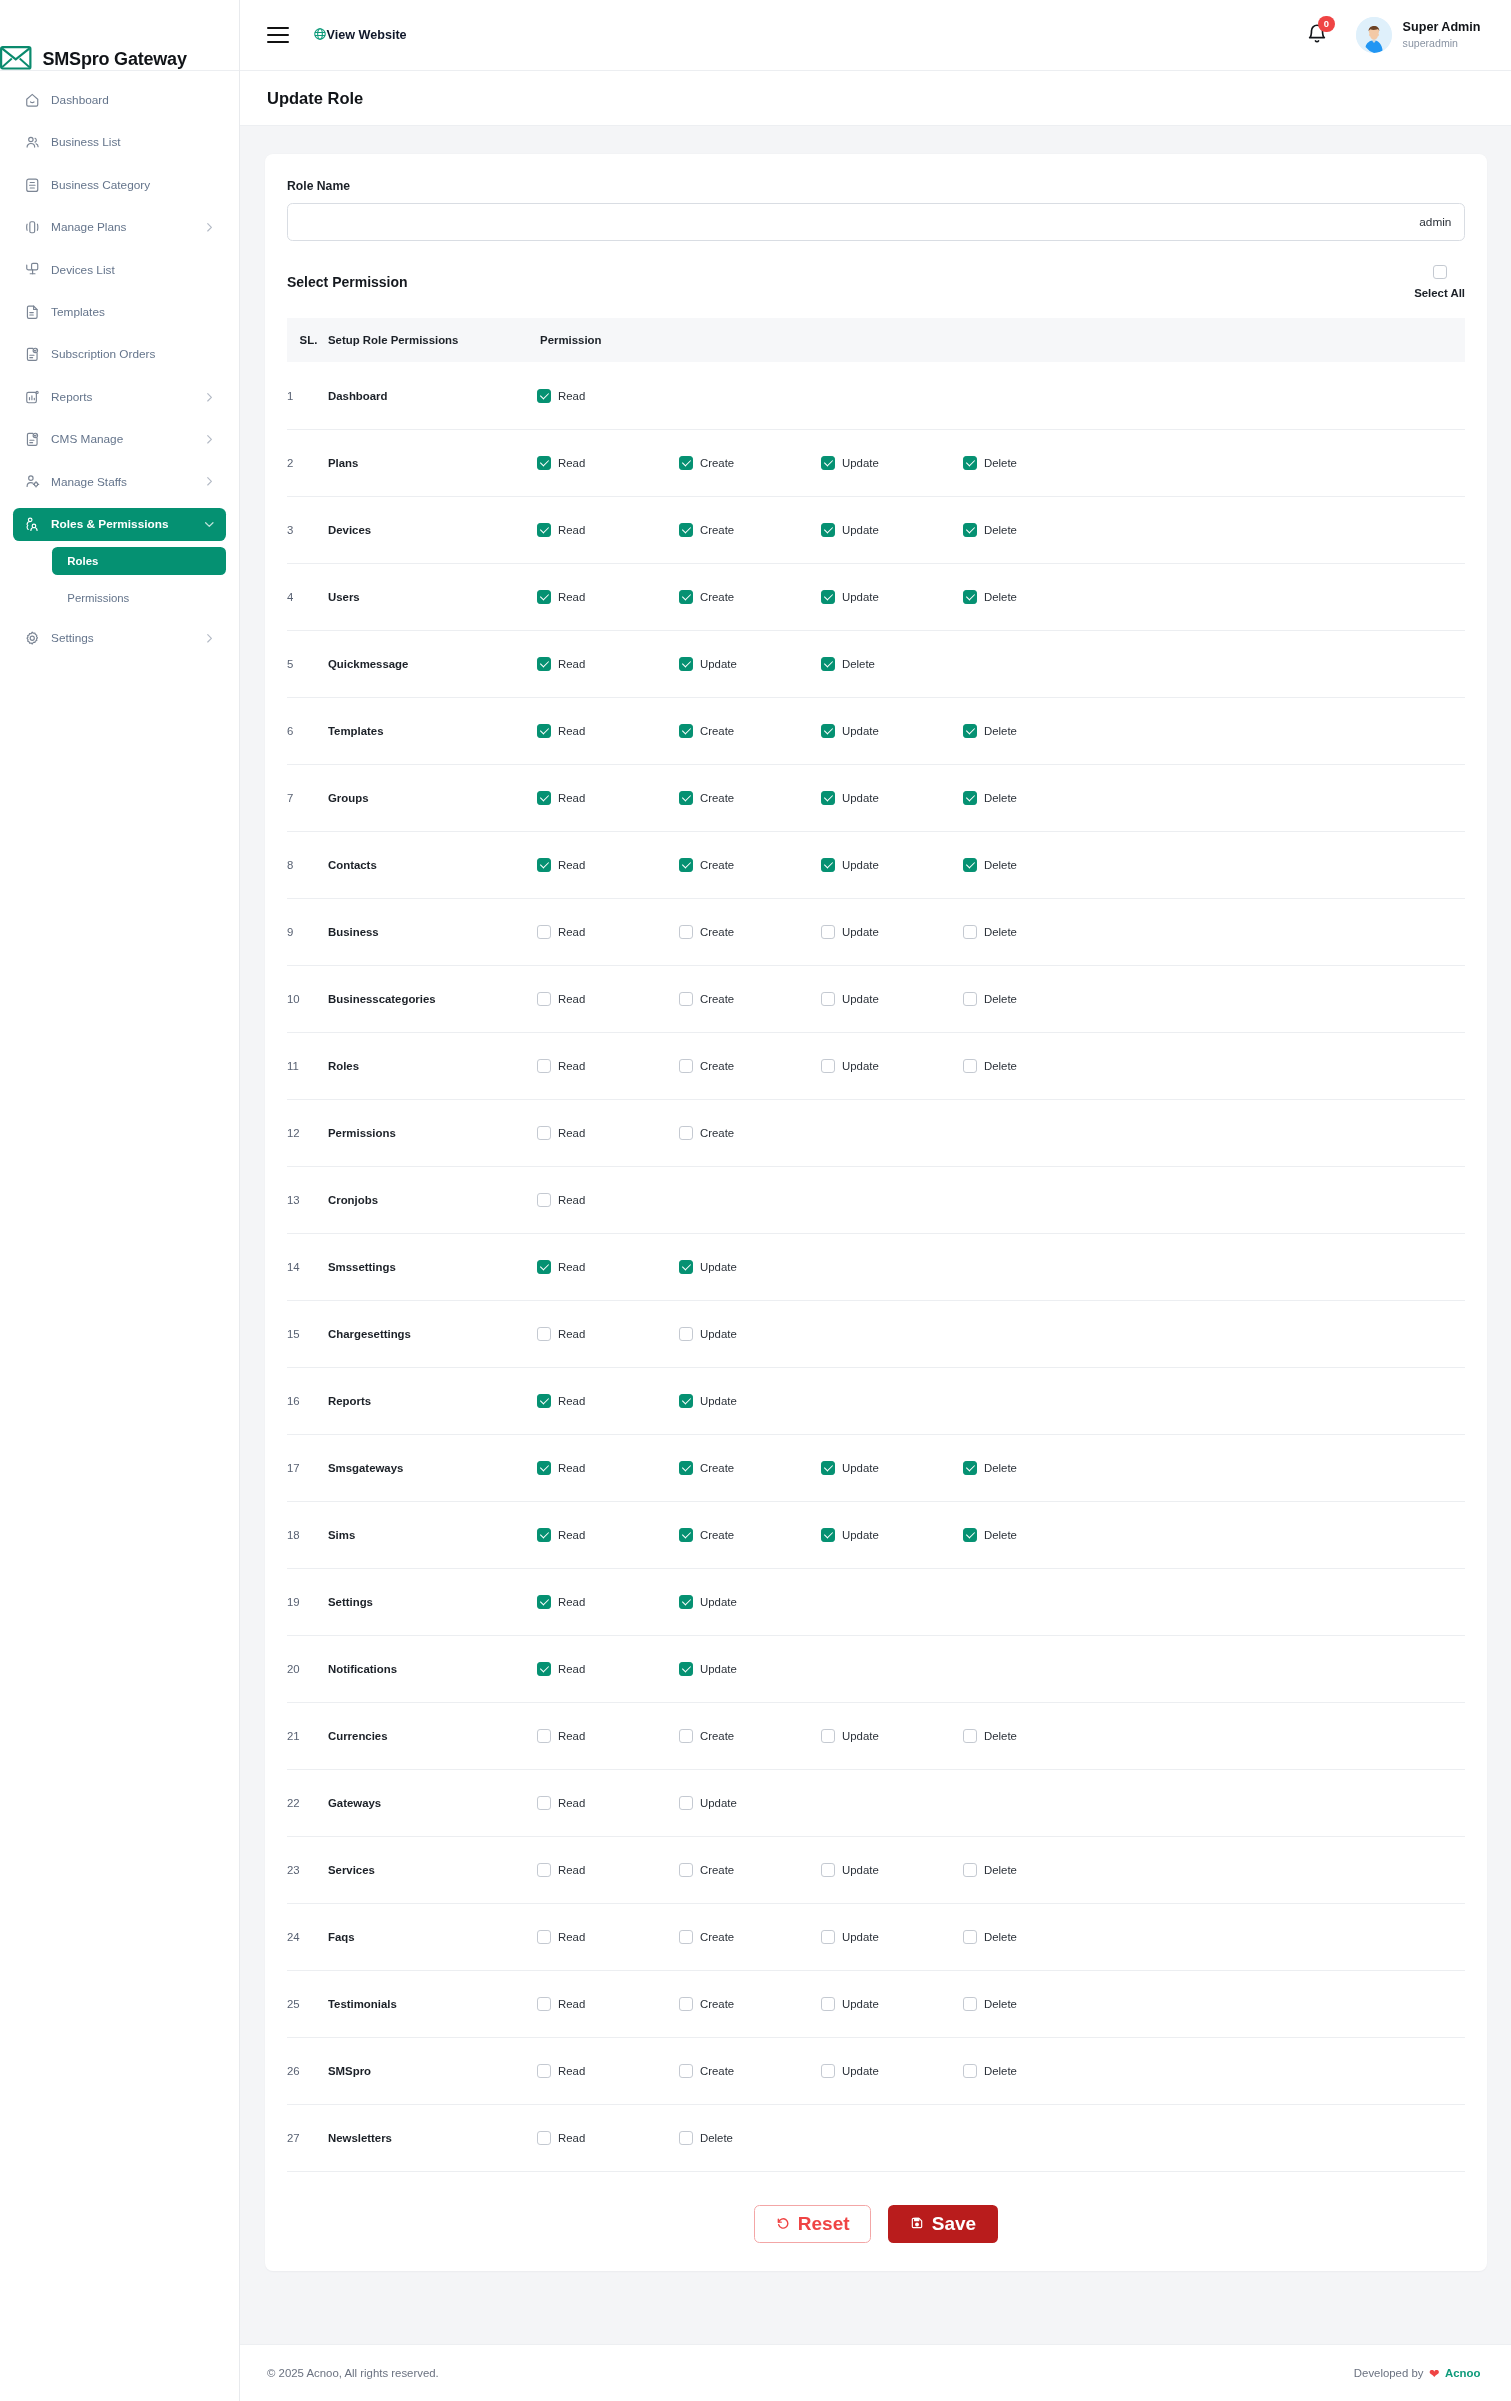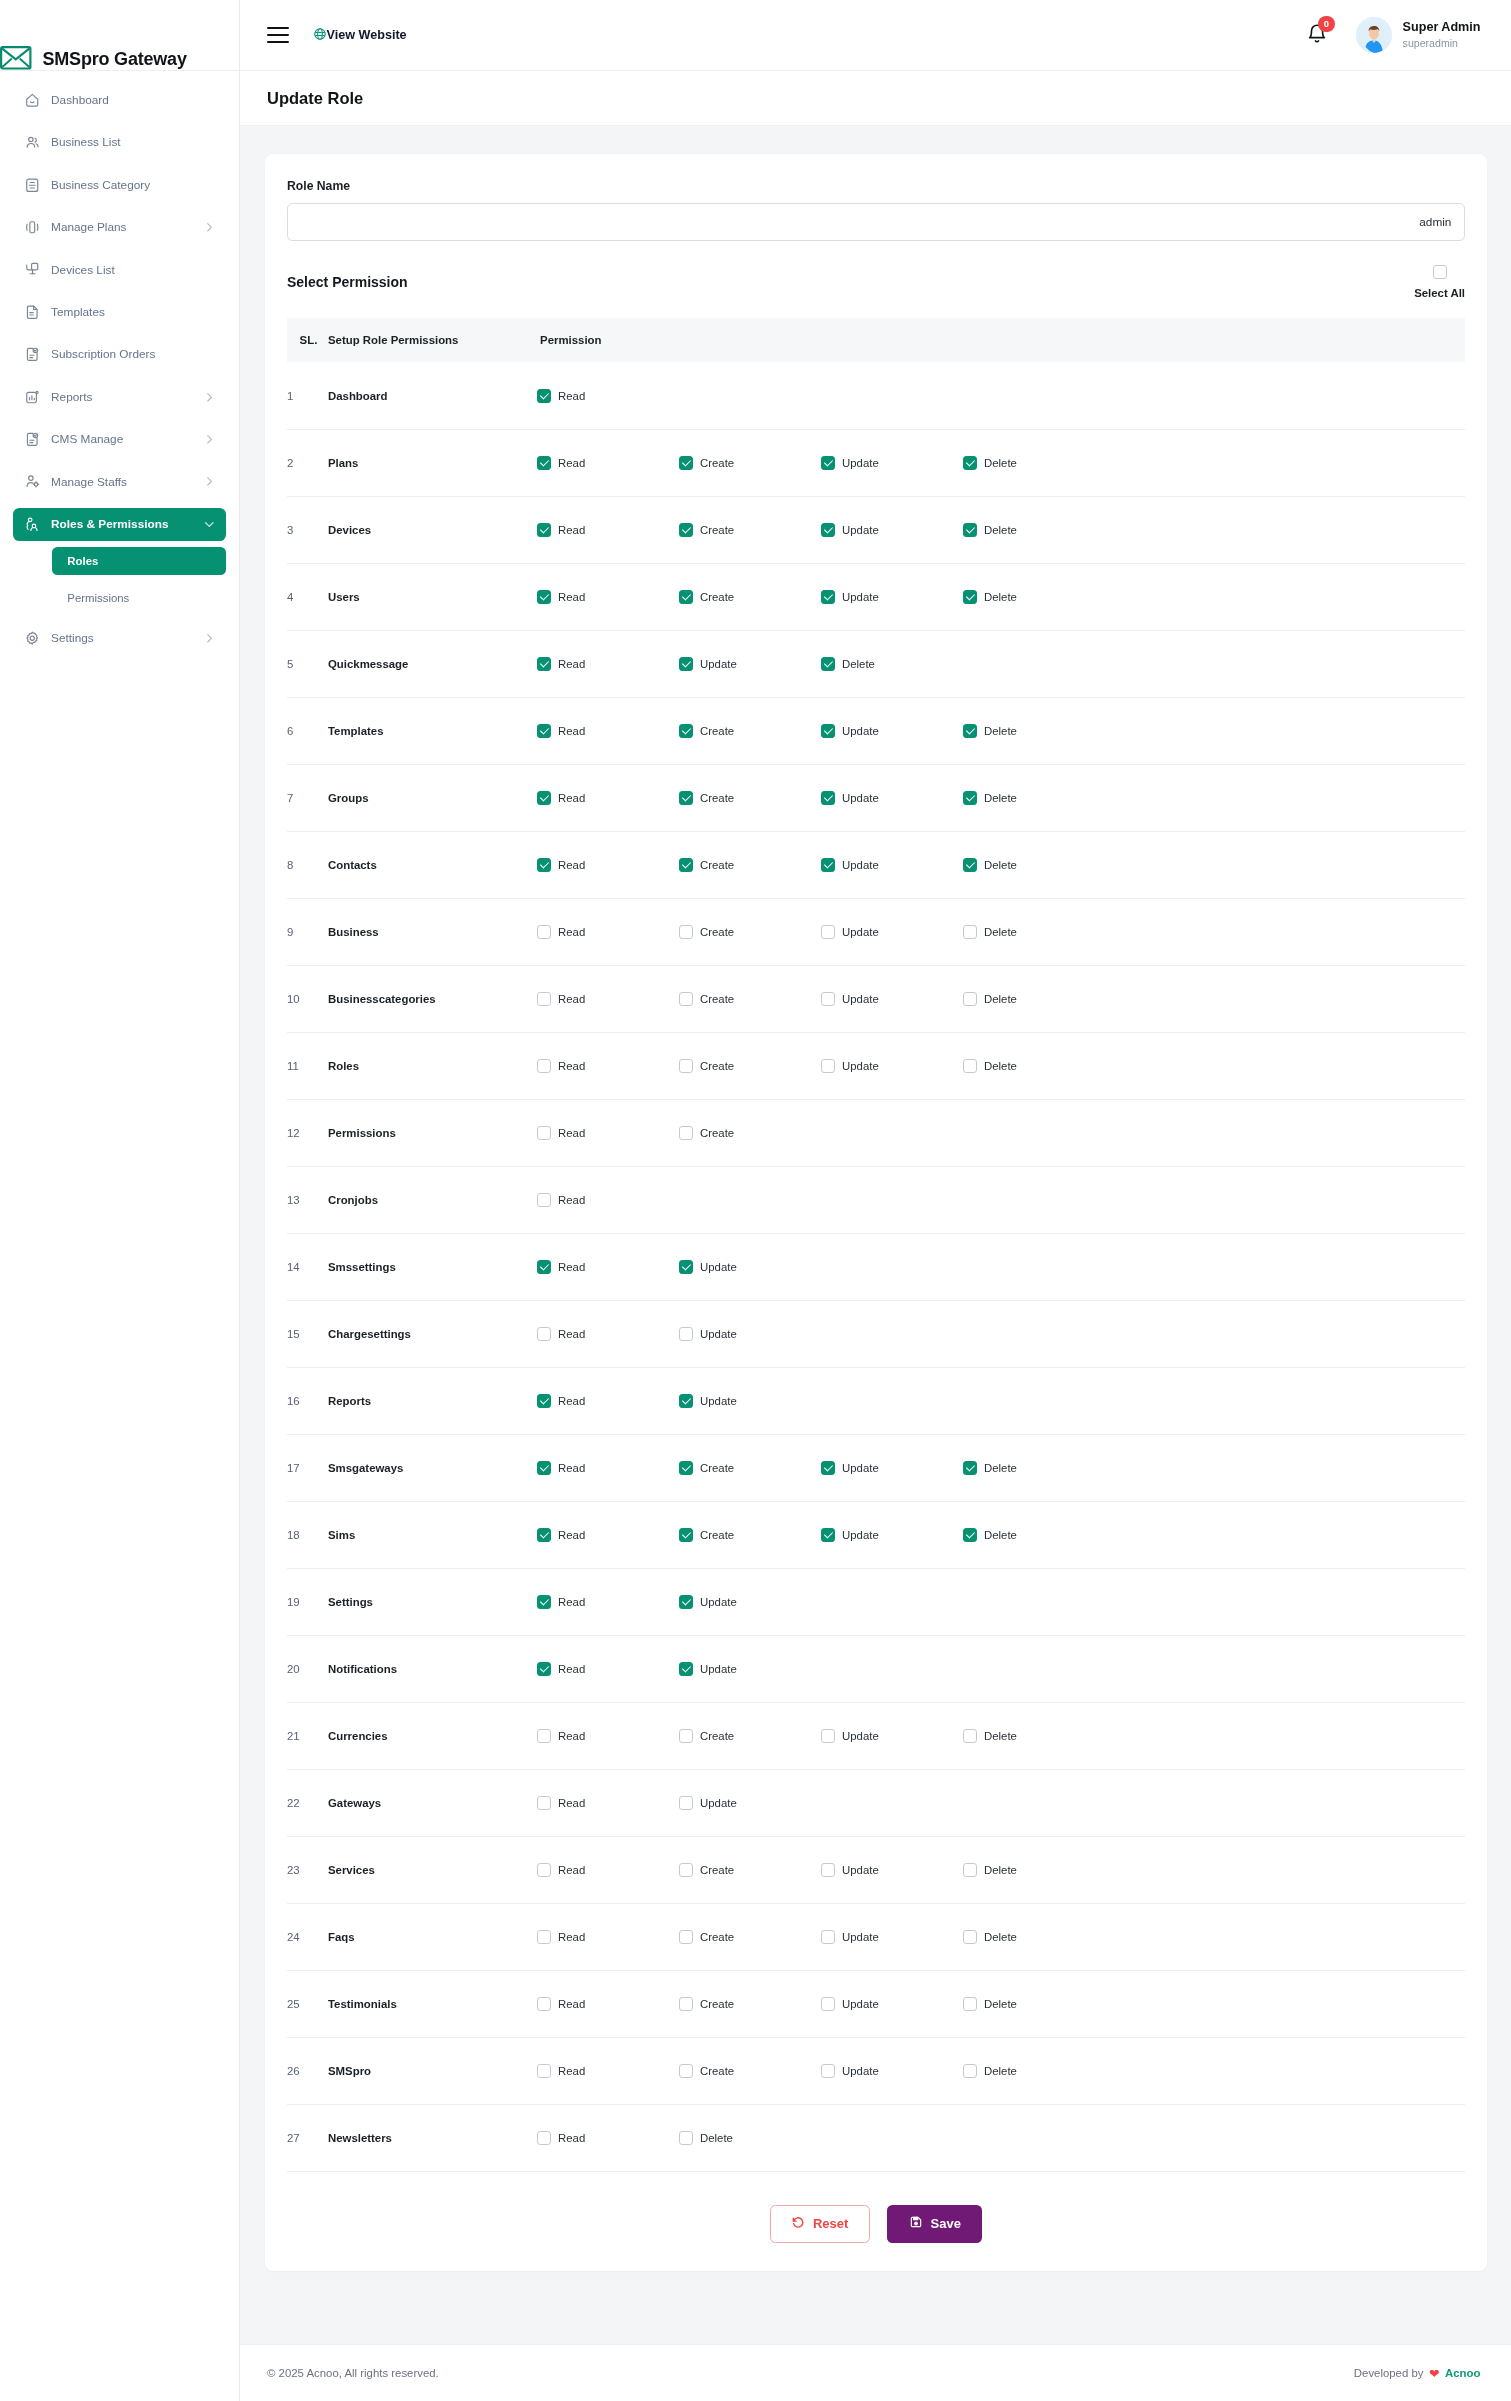--- a/index.html
+++ b/index.html
@@ -233,27 +233,27 @@
   
   .actions {
     display: flex; justify-content: center; align-items: center;
     gap: 17.3px;
     margin-top: 33px;
   }
   .btn {
     display: inline-flex; align-items: center; gap: 7.9px;
     height: 38px; padding: 0 20.5px;
     border-radius: 5.5px;
-    font-size: 13px; font-weight: 700;
+    font-size: 19px; font-weight: 700;
     cursor: pointer;
     border: 0.8px solid transparent;
     font-family: "Liberation Sans", sans-serif;
   }
   .btn-reset { background: #fff; color: #ef4444; border-color: #f3a6a6; }
-  .btn-save  { background: #701a75; color: #fff; }
+  .btn-save  { background: #b91c1c; color: #fff; }
 
   
   #footer {
     position: absolute;
     left: 240px; bottom: 0;
     width: 1272px; height: 57px;
     background: #fff;
     display: flex; align-items: center;
     padding: 0 31.5px 0 27px;
     border-top: 0.8px solid #edeff2;

